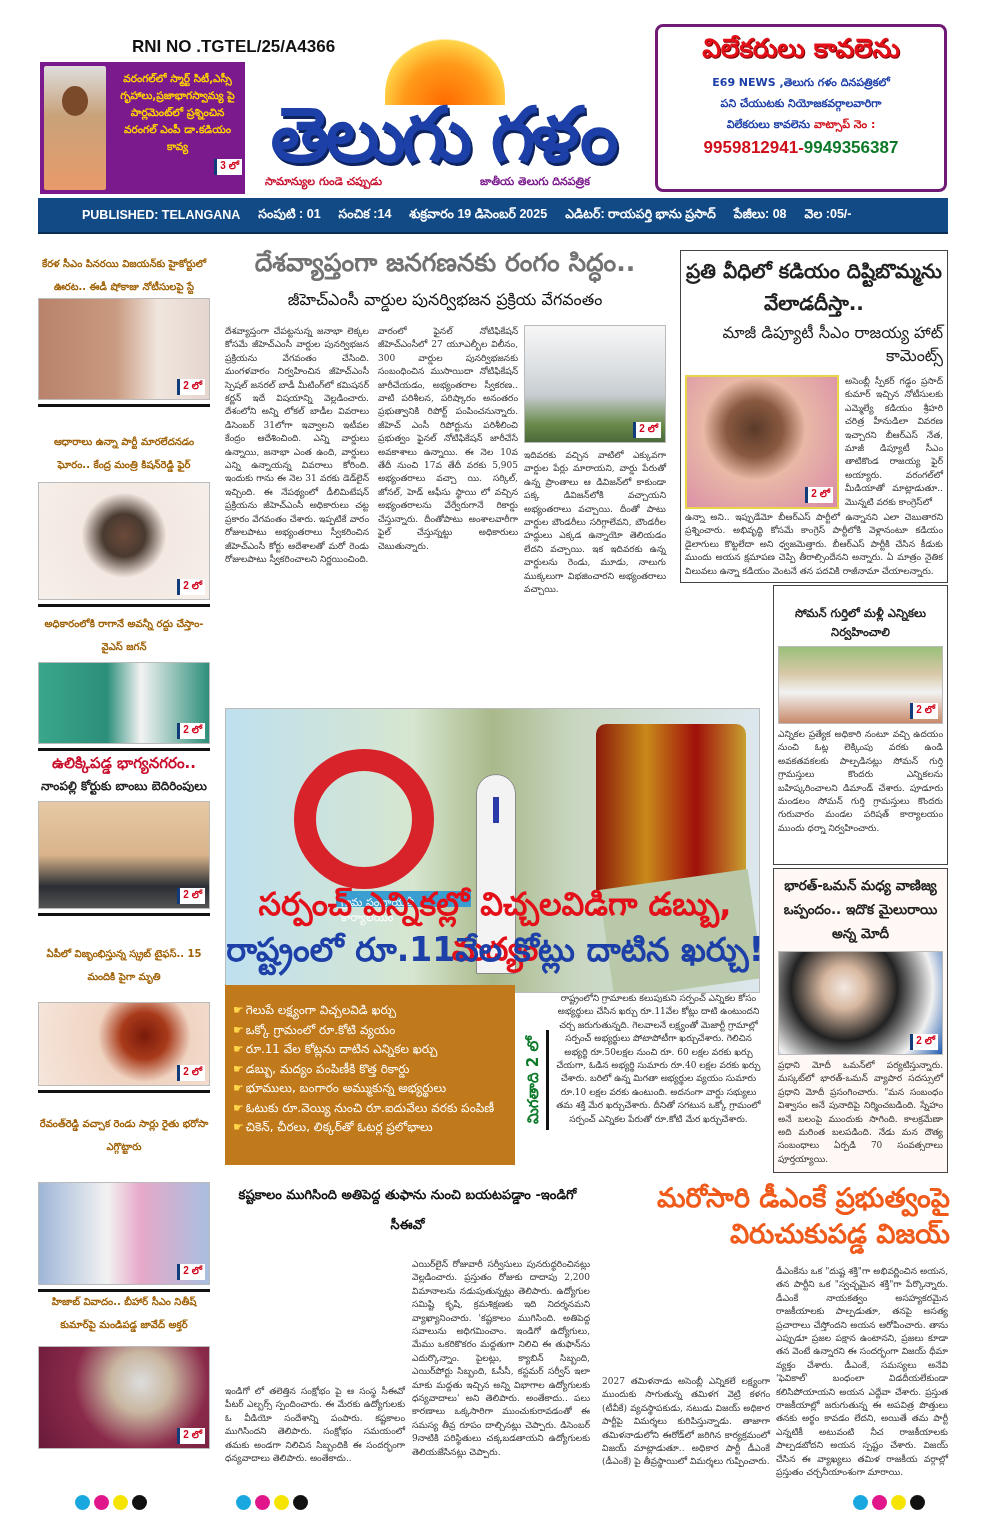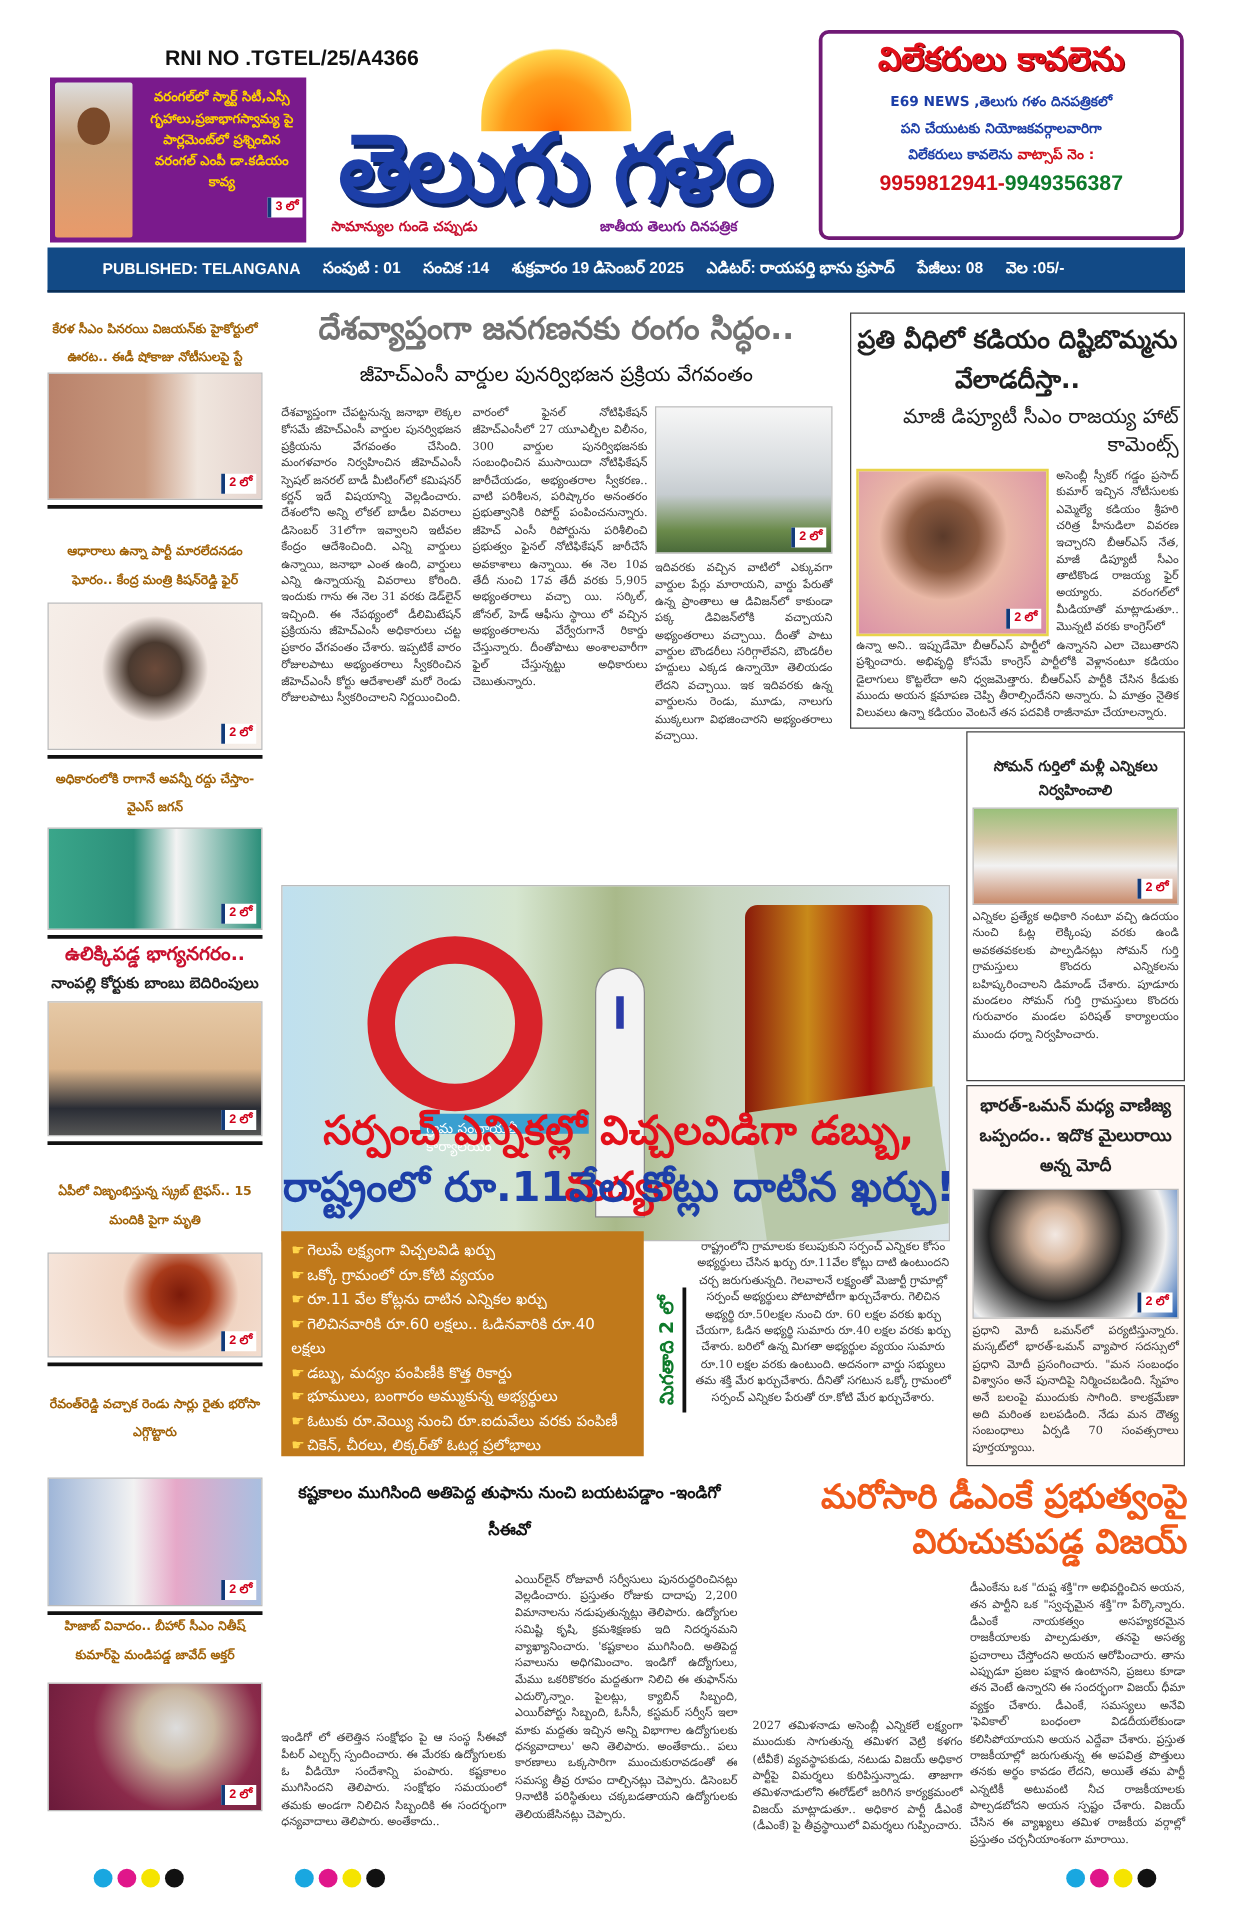--- a/index.html
+++ b/index.html
@@ -31,21 +31,21 @@
 .img .badge{position:absolute;right:4px;bottom:4px}
 .hr{height:3px;background:#111;margin:4px 0}
 .col{font-family:"DejaVu Serif",serif;font-size:9px;line-height:13.4px;text-align:justify;color:#333}
 .mh1{left:225px;top:248px;width:440px;text-align:center;font:bold 25px "DejaVu Sans",sans-serif;color:#737373}
 .mh2{left:225px;top:290px;width:440px;text-align:center;font-size:16px;color:#111}
 .box{border:1.5px solid #444}
 .rh{font-size:21px;font-weight:bold;text-align:center;line-height:34px}
 .redh{color:#c8102e}
 .big1{left:225px;top:885px;width:540px;text-align:center;font:bold 32px "DejaVu Sans",sans-serif;color:#e3101a}
 .big2{left:225px;top:930px;width:540px;text-align:center;font:bold 33px "DejaVu Sans",sans-serif;color:#1d3fa8}
-.bul{left:225px;top:985px;width:290px;height:180px;background:#c0791b;color:#fff;font-size:12px;padding:6px 8px;line-height:19.5px}
+.bul{left:225px;top:985px;width:290px;height:180px;background:#c0791b;color:#fff;font-size:12px;padding:16px 8px;line-height:19.5px}
 .bul li{list-style:none}
 .bul li::before{content:"☛";color:#ffd54a;margin-right:2px}
 .vert{left:523px;top:1030px;width:26px;height:100px;writing-mode:vertical-rl;transform:rotate(180deg);color:#0d7a2a;font-weight:bold;font-size:15px;text-align:center;border-left:3px solid #111}
 .dots{display:flex;gap:4px}
 .dots span{width:15px;height:15px;border-radius:50%}
 </style>
 </head>
 <body>
 
 <div class="abs rni">RNI NO .TGTEL/25/A4366</div>
@@ -162,21 +162,20 @@
   <div style="position:absolute;left:370px;top:15px;width:150px;height:170px;background:linear-gradient(90deg,#8a1a0a,#c88a1a,#a0100a,#c8a030);border-radius:10px 10px 4px 4px"></div>
   <div style="position:absolute;left:380px;top:170px;width:150px;height:110px;background:#b8c8a8;transform:rotate(-8deg)"></div>
   <div style="position:absolute;left:110px;top:182px;width:135px;height:16px;background:#3a9fd0;color:#fff;font-size:11px;padding:5px">గ్రామ పంచాయతీ కార్యాలయం</div>
 </div>
 <div class="abs big1">సర్పంచ్ ఎన్నికల్లో విచ్చలవిడిగా డబ్బు, మద్యం</div>
 <div class="abs big2">రాష్ట్రంలో రూ.11వేల కోట్లు దాటిన ఖర్చు!</div>
 <ul class="abs bul">
   <li>గెలుపే లక్ష్యంగా విచ్చలవిడి ఖర్చు</li>
   <li>ఒక్కో గ్రామంలో రూ.కోటి వ్యయం</li>
   <li>రూ.11 వేల కోట్లను దాటిన ఎన్నికల ఖర్చు</li>
-  <li>గెలిచినవారికి రూ.60 లక్షలు.. ఓడినవారికి రూ.40 లక్షలు</li>
   <li>డబ్బు, మద్యం పంపిణీకి కొత్త రికార్డు</li>
   <li>భూములు, బంగారం అమ్ముకున్న అభ్యర్థులు</li>
   <li>ఓటుకు రూ.వెయ్యి నుంచి రూ.ఐదువేలు వరకు పంపిణీ</li>
   <li>చికెన్, చీరలు, లిక్కర్‌తో ఓటర్ల ప్రలోభాలు</li>
 </ul>
 <div class="abs vert">మిగతాది 2 లో</div>
 <div class="abs col" style="left:556px;top:992px;width:205px;text-align:center">రాష్ట్రంలోని గ్రామాలకు కలుపుకుని సర్పంచ్ ఎన్నికల కోసం అభ్యర్థులు చేసిన ఖర్చు రూ.11వేల కోట్లు దాటి ఉంటుందని చర్చ జరుగుతున్నది. గెలవాలనే లక్ష్యంతో మెజార్టీ గ్రామాల్లో సర్పంచ్ అభ్యర్థులు పోటాపోటీగా ఖర్చుచేశారు. గెలిచిన అభ్యర్థి రూ.50లక్షల నుంచి రూ. 60 లక్షల వరకు ఖర్చు చేయగా, ఓడిన అభ్యర్థి సుమారు రూ.40 లక్షల వరకు ఖర్చు చేశారు. బరిలో ఉన్న మిగతా అభ్యర్థుల వ్యయం సుమారు రూ.10 లక్షల వరకు ఉంటుంది. అదనంగా వార్డు సభ్యులు తమ శక్తి మేర ఖర్చుచేశారు. దీనితో సగటున ఒక్కో గ్రామంలో సర్పంచ్ ఎన్నికల పేరుతో రూ.కోటి మేర ఖర్చుచేశారు.</div>
 
 <div class="abs box" style="left:773px;top:585px;width:175px;height:280px;padding:4px">
   <div style="font-size:11.5px;font-weight:bold;text-align:center;line-height:19px;margin-top:14px">సోమన్ గుర్తిలో మళ్లీ ఎన్నికలు నిర్వహించాలి</div>

